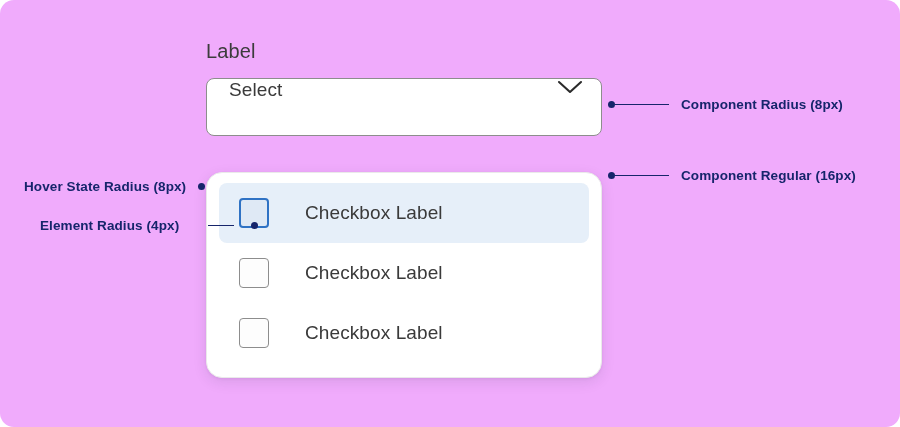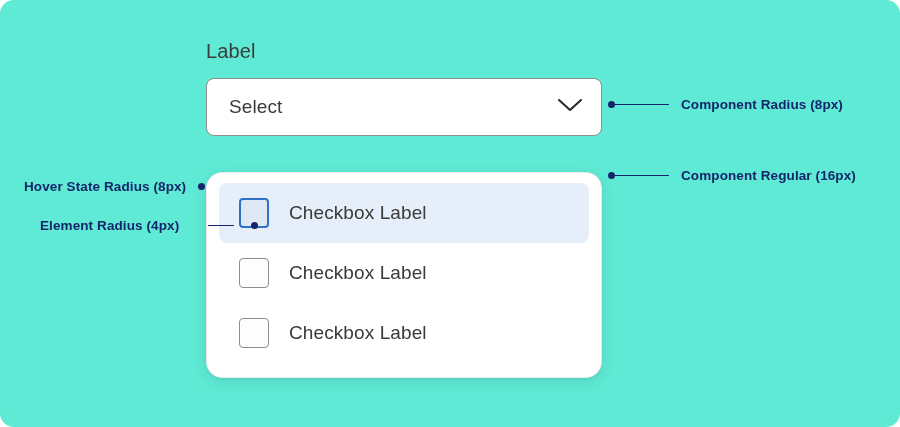--- a/index.html
+++ b/index.html
@@ -8,21 +8,21 @@
     width: 900px;
     height: 427px;
     background: #ffffff;
     font-family: "Liberation Sans", sans-serif;
   }
 
   #canvas {
     position: relative;
     width: 900px;
     height: 427px;
-    background: #5eead4;
+    background: #f0abfc;
     border-radius: 14px;
     overflow: hidden;
   }
 
   
   .form-group {
     position: absolute;
     left: 206px;
     top: 38px;
     width: 396px;
@@ -43,21 +43,21 @@
     letter-spacing: 0.1px;
   }
 
   .select-box {
     margin-top: 14px;
     height: 58px;
     background: #ffffff;
     border: 1px solid #8d8d8d;
     border-radius: 8px;
     display: flex;
-    align-items: center;
+    align-items: flex-start;
     justify-content: space-between;
     padding: 0 18px 0 22px;
   }
 
   .select-value {
     font-size: 19px;
     color: #3a3a3a;
     letter-spacing: 0.1px;
   }
 
@@ -77,21 +77,21 @@
                 0 1px 3px rgba(25, 35, 60, 0.06);
     padding: 10px 12px;
   }
 
   .option-row {
     display: flex;
     align-items: center;
     height: 60px;
     padding-left: 20px;
     border-radius: 8px;
-    gap: 20px;
+    gap: 36px;
   }
 
   .option-row.is-hovered { background: #e6eff9; }
 
   .checkbox-el {
     width: 30px;
     height: 30px;
     border: 1.6px solid #8d8d8d;
     border-radius: 4px;
     background: #fdfdfd;

